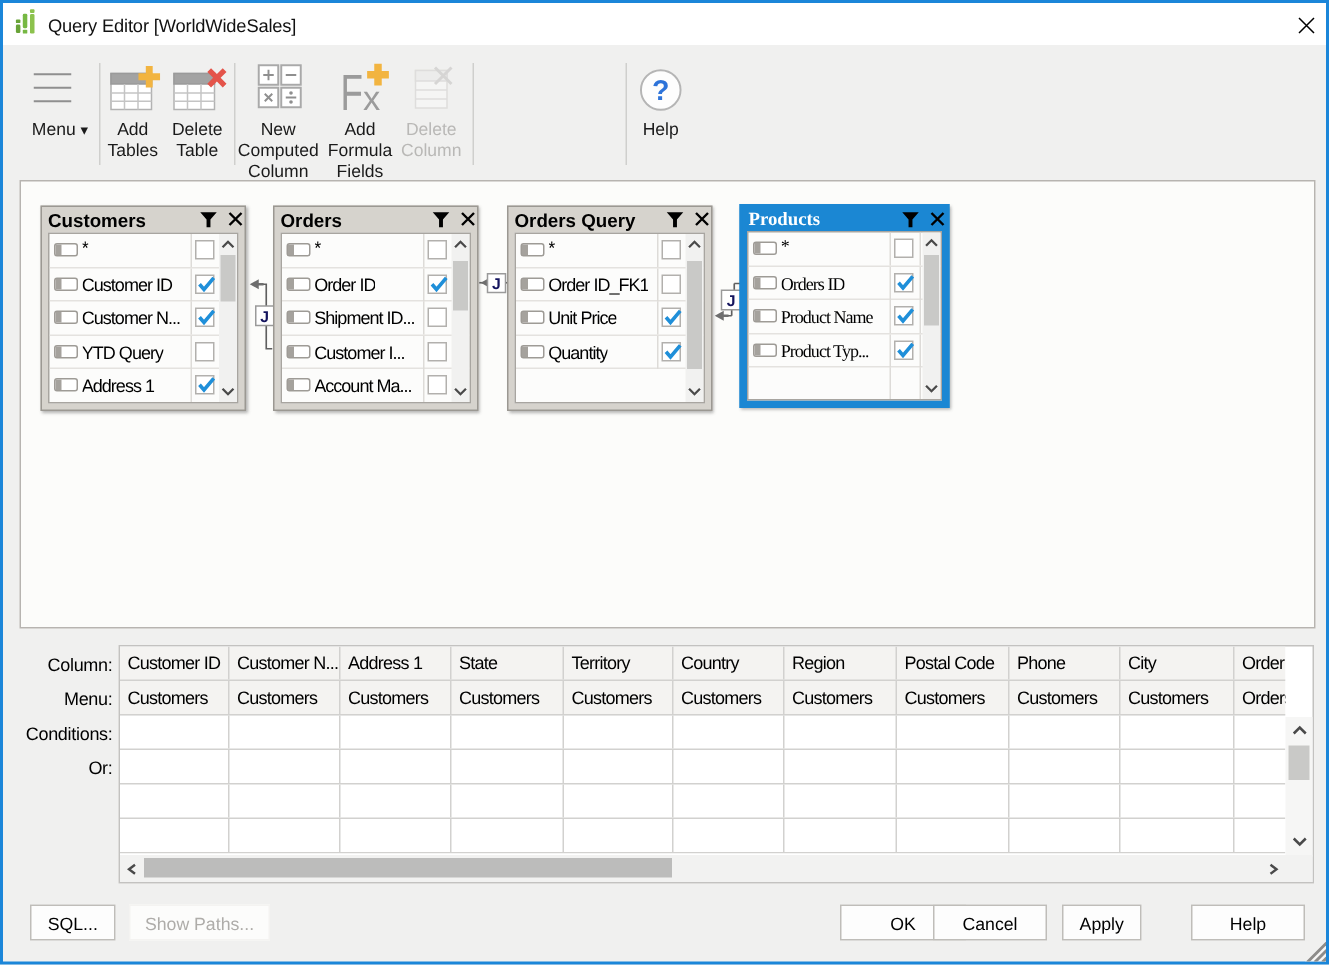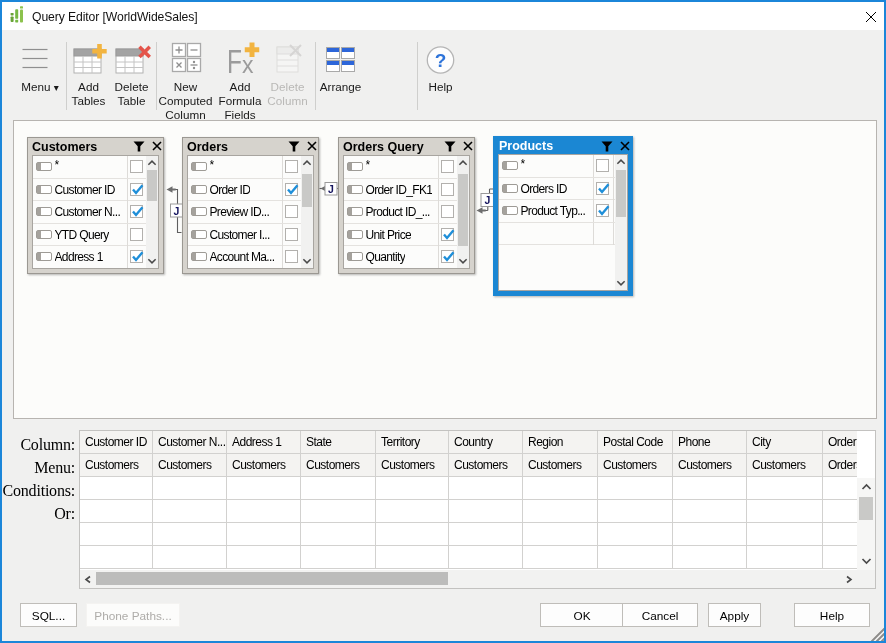--- a/index.html
+++ b/index.html
@@ -40,21 +40,21 @@
   .cbcol { position:absolute; left:94px; top:0; width:21px; height:22px; border-left:1px solid #dddbd8; border-right:1px solid #dddbd8; }
   .cb { position:absolute; left:2px; top:4px; width:13px; height:13px; border:1px solid #b2b0ad; background:#fff; }
   .psb { position:absolute; right:0; top:0; width:12px; bottom:0; background:#f1f1f0; }
   .sbthumb { position:absolute; left:1px; width:10px; background:#c9c9c7; }
   .chev { position:absolute; left:1px; width:10px; height:8px; }
 </style>
 </head>
 <body>
 <style>
   
-  .glabel { position:absolute; font-size:16px; letter-spacing:-0.2px; color:#000; text-align:right; width:73px; left:0px;font-family:Liberation Serif, serif; }
+  .glabel { position:absolute; font-size:12px; letter-spacing:-0.2px; color:#000; text-align:right; width:73px; left:0px; }
   .grid { position:absolute; left:77px; top:428px; width:797px; height:159px; background:#fff;
           border:1px solid #c3c2c0; }
   .gcells { position:absolute; left:0; top:0; width:777px; height:138px; overflow:hidden; }
   .grow { position:relative; height:23px; border-bottom:1px solid #d2d1cf; white-space:nowrap; }
   .grow.hd { background:#f4f3f1; }
   .gcell { display:inline-block; vertical-align:top; width:74px; height:22px; border-right:1px solid #d2d1cf;
            font-size:12px; letter-spacing:-0.5px; color:#000; padding:4px 0 0 5px; overflow:hidden; }
   .gvsb { position:absolute; left:777px; top:47px; width:18px; height:93px; background:#f6f6f5; }
   .ghsb { position:absolute; left:0; top:139px; width:795px; height:18px; background:#f2f2f1; }
   
@@ -162,37 +162,20 @@
     <svg class="ticon" viewBox="0 0 59 32">
       <rect x="19" y="5" width="21" height="25" fill="#f5f5f4" stroke="#dedddc"></rect>
       <rect x="19" y="5" width="21" height="7" fill="#ececeb" stroke="#dedddc"></rect>
       <line x1="19" y1="18" x2="40" y2="18" stroke="#dedddc"></line>
         <line x1="19" y1="24" x2="40" y2="24" stroke="#dedddc"></line>
       <path d="M32 3 L43 14 M43 3 L32 14" stroke="#d6d5d4" stroke-width="2" fill="none"></path>
     </svg>
     <div class="tcap dis">Delete<br>Column</div>
   </div>
 
-  <div class="tbtn" style="left:313px;width:51px">
-    <svg class="ticon" style="top:14px" viewBox="0 0 51 32">
-      <g fill="#fff" stroke="#a9a9a9">
-        <rect x="11.5" y="3.5" width="13" height="11"></rect>
-          <rect x="26.5" y="3.5" width="13" height="11"></rect>
-        <rect x="11.5" y="16.5" width="13" height="11"></rect>
-          <rect x="26.5" y="16.5" width="13" height="11"></rect>
-      </g>
-      <g fill="#2d66d9">
-        <rect x="12" y="4" width="12" height="4"></rect>
-          <rect x="27" y="4" width="12" height="4"></rect>
-        <rect x="12" y="17" width="12" height="4"></rect>
-          <rect x="27" y="17" width="12" height="4"></rect>
-      </g>
-    </svg>
-    <div class="tcap">Arrange</div>
-  </div>
 
 
   <div class="tbtn" style="left:415px;width:47px">
     <svg class="ticon" style="top:13.5px" viewBox="0 0 47 32">
       <circle cx="23.5" cy="16" r="13.2" fill="#fdfdfd" stroke="#b5b5b5" stroke-width="1.3"></circle>
       <text x="23.5" y="22.5" text-anchor="middle" font-family="Liberation Sans, sans-serif" font-size="19" font-weight="bold" fill="#2d73d9">?</text>
     </svg>
     <div class="tcap">Help</div>
   </div>
 </div>
@@ -312,21 +295,21 @@
           <div class="cbcol">
             <span class="cb">
               <svg width="13" height="13" viewBox="0 0 13 13" style="position:absolute;left:0px;top:-1px">
                 <path d="M2 6.5 L5 10 L11.5 2.2" stroke="#1f8fd9" stroke-width="2.4" fill="none"></path>
               </svg>
             </span>
           </div>
         </div>
 <div class="prow">
           <span class="fico"></span>
-          <span class="ptx">Preview ID...</span>
+          <span class="ptx">Shipment ID...</span>
           <div class="cbcol">
             <span class="cb"></span>
           </div>
         </div>
 <div class="prow">
           <span class="fico"></span>
           <span class="ptx">Customer I...</span>
           <div class="cbcol">
             <span class="cb"></span>
           </div>
@@ -370,27 +353,20 @@
         </div>
 <div class="prow">
           <span class="fico"></span>
           <span class="ptx">Order ID_FK1</span>
           <div class="cbcol">
             <span class="cb"></span>
           </div>
         </div>
 <div class="prow">
           <span class="fico"></span>
-          <span class="ptx">Product ID_...</span>
-          <div class="cbcol">
-            <span class="cb"></span>
-          </div>
-        </div>
-<div class="prow">
-          <span class="fico"></span>
           <span class="ptx">Unit Price</span>
           <div class="cbcol">
             <span class="cb">
               <svg width="13" height="13" viewBox="0 0 13 13" style="position:absolute;left:0px;top:-1px">
                 <path d="M2 6.5 L5 10 L11.5 2.2" stroke="#1f8fd9" stroke-width="2.4" fill="none"></path>
               </svg>
             </span>
           </div>
         </div>
 <div class="prow">
@@ -409,41 +385,52 @@
       <svg class="chev" style="top:3px" viewBox="0 0 11 8">
             <path d="M1.5 6 L5.5 2 L9.5 6" stroke="#4a4a4a" stroke-width="1.7" fill="none"></path>
           </svg>
       <div class="sbthumb" style="top:18px;height:72px"></div>
       <svg class="chev" style="bottom:3px" viewBox="0 0 11 8">
             <path d="M1.5 2 L5.5 6 L9.5 2" stroke="#4a4a4a" stroke-width="1.7" fill="none"></path>
           </svg>
     </div>
 </div>
     </div>
-<div class="panel sel" style="left:479px;top:15px;width:140px;height:160px;">
+<div class="panel sel" style="left:479px;top:15px;width:140px;height:136px;font-family:Liberation Serif, serif;">
 <div class="ph">
         <span class="pt">Products</span>
         <svg style="position:absolute;right:18px;top:3px" width="12" height="11" viewBox="0 0 12 11">
           <path d="M0.5 0.5 H11.5 L7.3 5.3 V10.5 H4.7 V5.3 Z" fill="#000"></path>
         </svg>
         <svg style="position:absolute;right:1px;top:3px" width="10" height="10" viewBox="0 0 10 10">
           <path d="M1 1 L9 9 M9 1 L1 9" stroke="#000" stroke-width="1.6" fill="none"></path>
         </svg>
       </div>
 <div class="plist">
 <div class="prow">
           <span class="fico"></span>
           <span class="ptx" style="top:2px">*</span>
           <div class="cbcol">
             <span class="cb"></span>
           </div>
         </div>
 <div class="prow">
           <span class="fico"></span>
           <span class="ptx">Orders ID</span>
+          <div class="cbcol">
+            <span class="cb">
+              <svg width="13" height="13" viewBox="0 0 13 13" style="position:absolute;left:0px;top:-1px">
+                <path d="M2 6.5 L5 10 L11.5 2.2" stroke="#1f8fd9" stroke-width="2.4" fill="none"></path>
+              </svg>
+            </span>
+          </div>
+        </div>
+<div class="prow">
+          <span class="fico"></span>
+          <span class="ptx">Product Name</span>
           <div class="cbcol">
             <span class="cb">
               <svg width="13" height="13" viewBox="0 0 13 13" style="position:absolute;left:0px;top:-1px">
                 <path d="M2 6.5 L5 10 L11.5 2.2" stroke="#1f8fd9" stroke-width="2.4" fill="none"></path>
               </svg>
             </span>
           </div>
         </div>
 <div class="prow">
           <span class="fico"></span>
@@ -499,22 +486,22 @@
         <path d="M6 1.5 L2 4.5 L6 7.5" stroke="#4a4a4a" stroke-width="1.6" fill="none"></path>
       </svg>
     <div class="abs" style="left:16px;top:2px;width:352px;height:13px;background:#bcbcbb"></div>
     <svg class="abs" style="left:765px;top:5px" width="8" height="9" viewBox="0 0 8 9">
         <path d="M2 1.5 L6 4.5 L2 7.5" stroke="#4a4a4a" stroke-width="1.6" fill="none"></path>
       </svg>
   </div>
 </div>
 
 <div class="dbtn" style="left:18px;width:57px">SQL...</div>
-<div class="dbtn dis" style="left:84px;width:94px">Phone Paths...</div>
-<div class="dbtn" style="left:538px;width:84px">OK</div>
+<div class="dbtn dis" style="left:84px;width:94px">Show Paths...</div>
+<div class="dbtn" style="left:558px;width:84px">OK</div>
 <div class="dbtn" style="left:620px;width:76px">Cancel</div>
 <div class="dbtn" style="left:706px;width:53px">Apply</div>
 <div class="dbtn" style="left:792px;width:76px">Help</div>
 <svg class="abs" style="left:866px;top:623px" width="16" height="16" viewBox="0 0 16 16">
   <path d="M2 16 L16 2 L16 16 Z" fill="#f7f6f5"></path>
   <g stroke="#8d8c8a" stroke-width="2">
       <line x1="3.5" y1="16.5" x2="16.5" y2="3.5"></line>
       <line x1="8.5" y1="16.5" x2="16.5" y2="8.5"></line>
       <line x1="13.5" y1="16.5" x2="16.5" y2="13.5"></line>
     </g>

